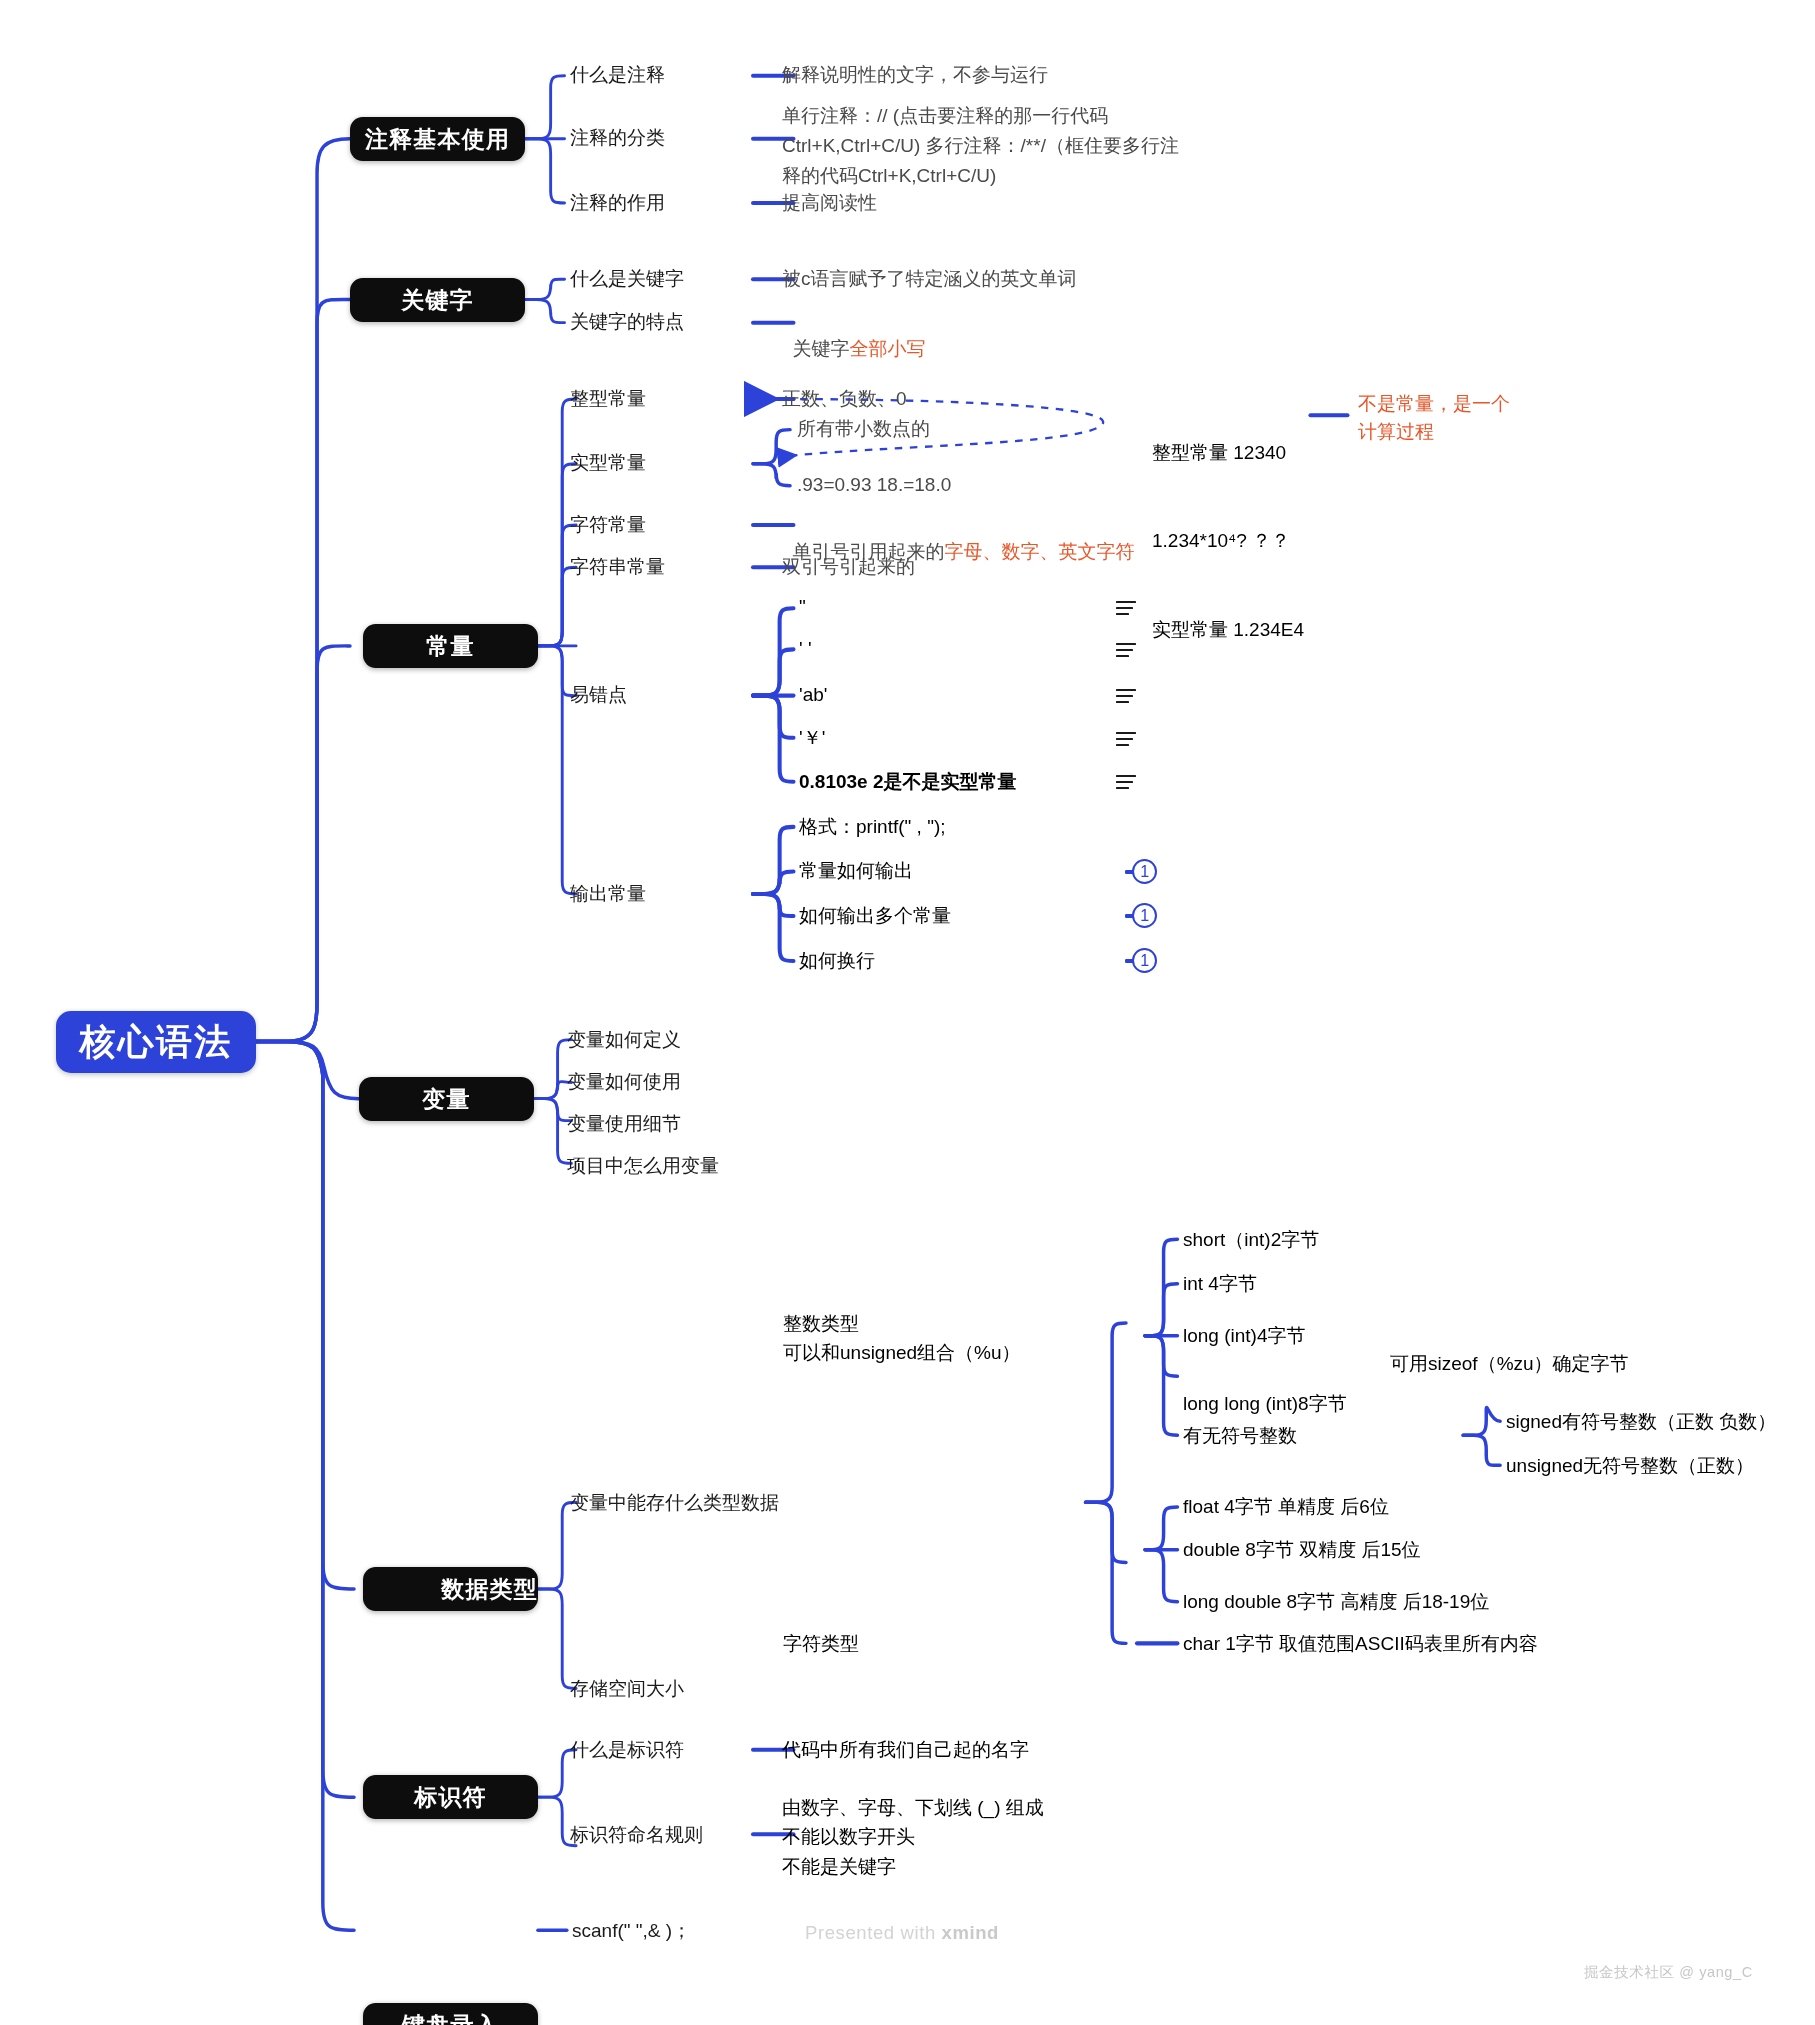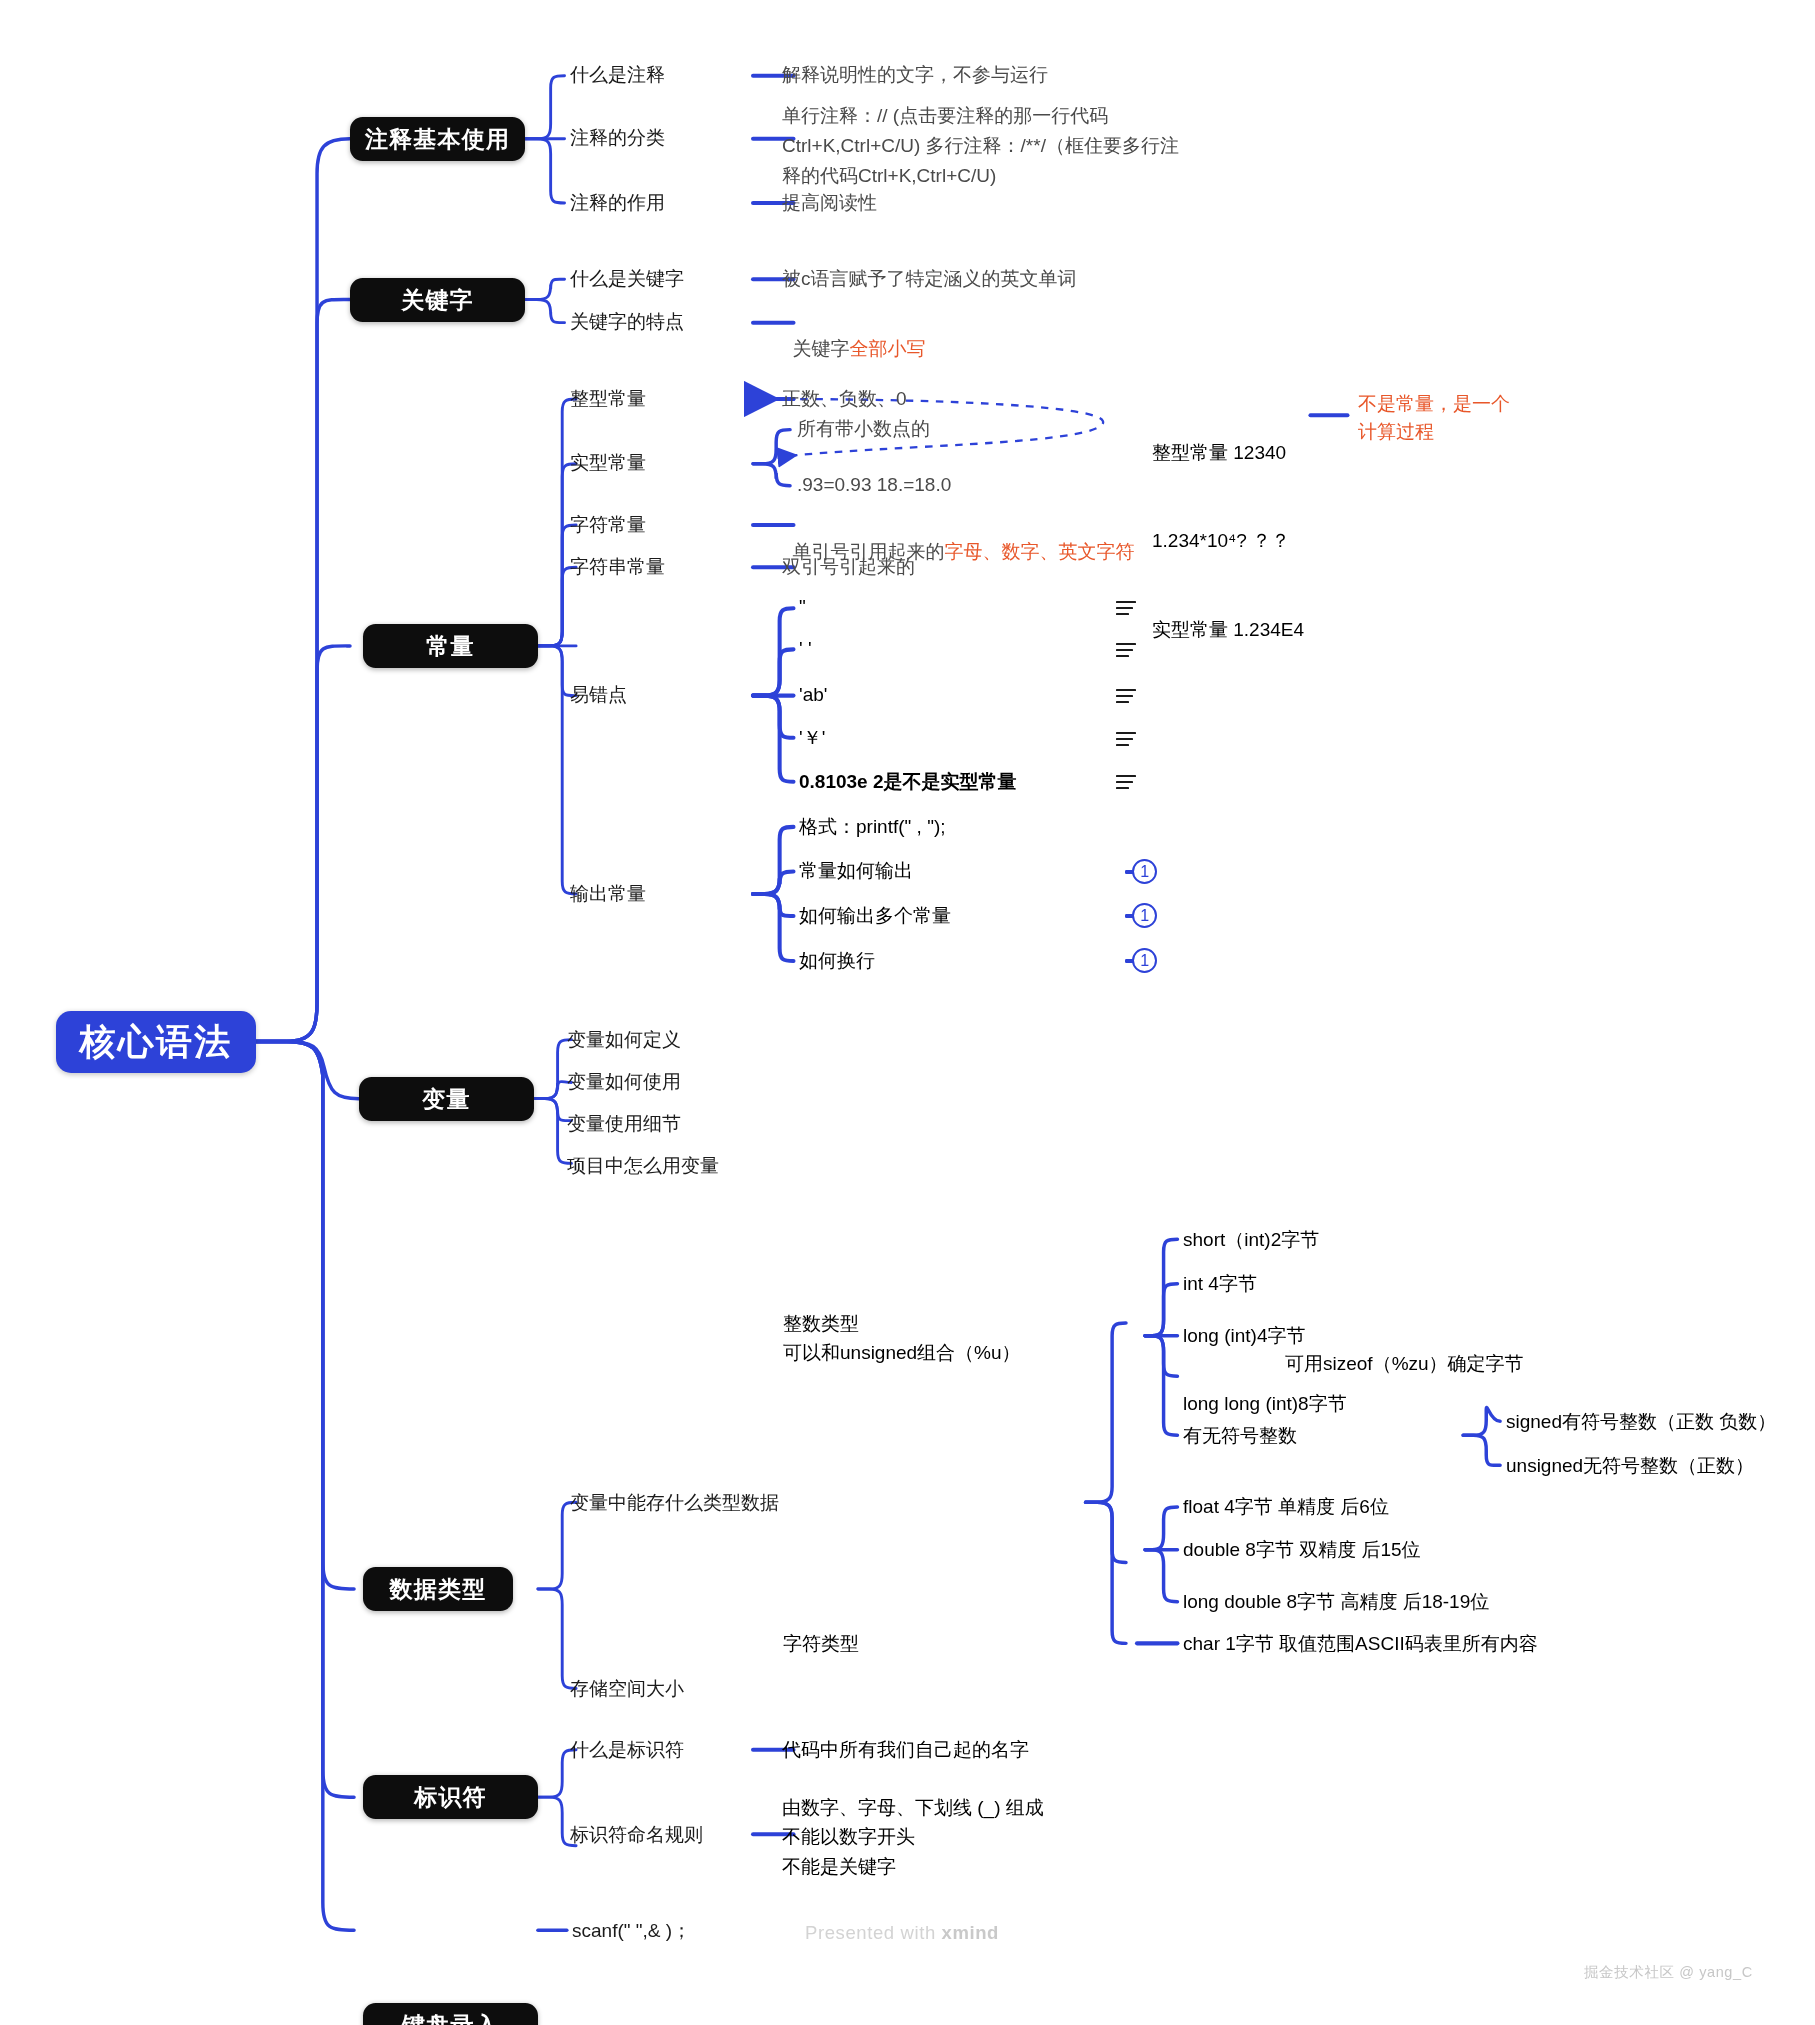--- a/index.html
+++ b/index.html
@@ -219,21 +219,21 @@
 </div>
 
 <div class="node main-topic" style="left:363px;top:624px;width:175px;height:44px;">
   <span>常量</span>
 </div>
 
 <div class="node main-topic" style="left:359px;top:1077px;width:175px;height:44px;">
   <span>变量</span>
 </div>
 
-<div class="node main-topic" style="left:363px;top:1567px;width:150px;height:44px;">
+<div class="node main-topic" style="left:363px;top:1567px;width:175px;height:44px;justify-content:flex-end;">
   <span>数据类型</span>
 </div>
 
 <div class="node main-topic" style="left:363px;top:1775px;width:175px;height:44px;align-items:center;">
   <span>标识符</span>
 </div>
 
 <div class="node main-topic" style="left:363px;top:1966px;width:175px;height:44px;margin-top:37px;">
   <span>键盘录入</span>
 </div>
@@ -330,21 +330,21 @@
 <div class="node sub" style="left:570px;top:1676px;">存储空间大小</div>
 
 <div class="node leaf dark" style="left:783px;top:1309px;line-height:1.55;">整数类型
 可以和unsigned组合（%u）</div>
 <div class="node leaf dark" style="left:783px;top:1631px;">字符类型</div>
 
 <div class="node leaf dark" style="left:1183px;top:1227px;">short（int)2字节</div>
 <div class="node leaf dark" style="left:1183px;top:1271px;">int 4字节</div>
 <div class="node leaf dark" style="left:1183px;top:1323px;">long (int)4字节</div>
 <div class="node leaf dark" style="left:1183px;top:1364px;margin-top:27px;">long long (int)8字节</div>
-<div class="node leaf dark" style="left:1285px;top:1351px;">可用sizeof（%zu）确定字节</div>
+<div class="node leaf dark" style="left:1390px;top:1351px;">可用sizeof（%zu）确定字节</div>
 <div class="node leaf dark" style="left:1183px;top:1423px;">有无符号整数</div>
 
 <div class="node leaf dark" style="left:1506px;top:1409px;">signed有符号整数（正数 负数）</div>
 <div class="node leaf dark" style="left:1506px;top:1453px;">unsigned无符号整数（正数）</div>
 
 <div class="node leaf dark" style="left:1183px;top:1494px;">float 4字节 单精度 后6位</div>
 <div class="node leaf dark" style="left:1183px;top:1537px;">double 8字节 双精度 后15位</div>
 <div class="node leaf dark" style="left:1183px;top:1589px;">long double 8字节 高精度 后18-19位</div>
 
 <div class="node leaf dark" style="left:1183px;top:1631px;">char 1字节 取值范围ASCII码表里所有内容</div>

